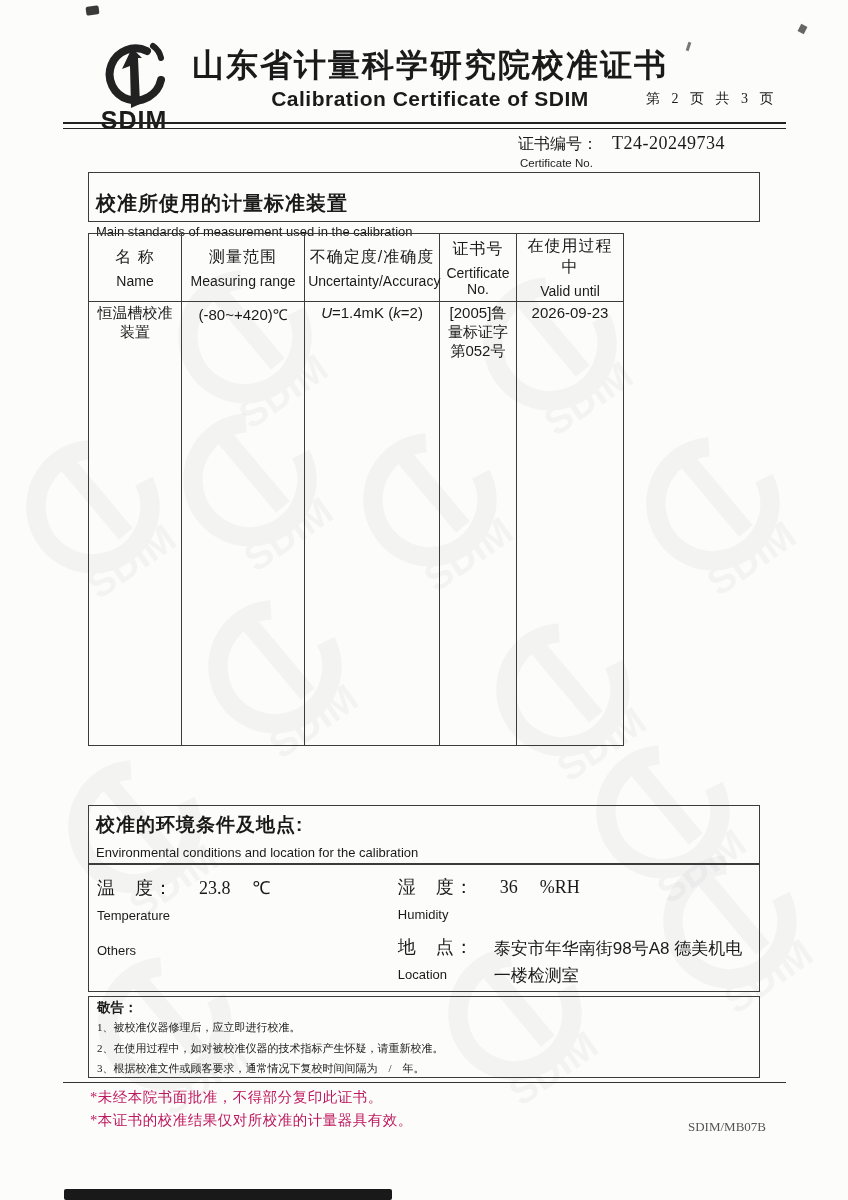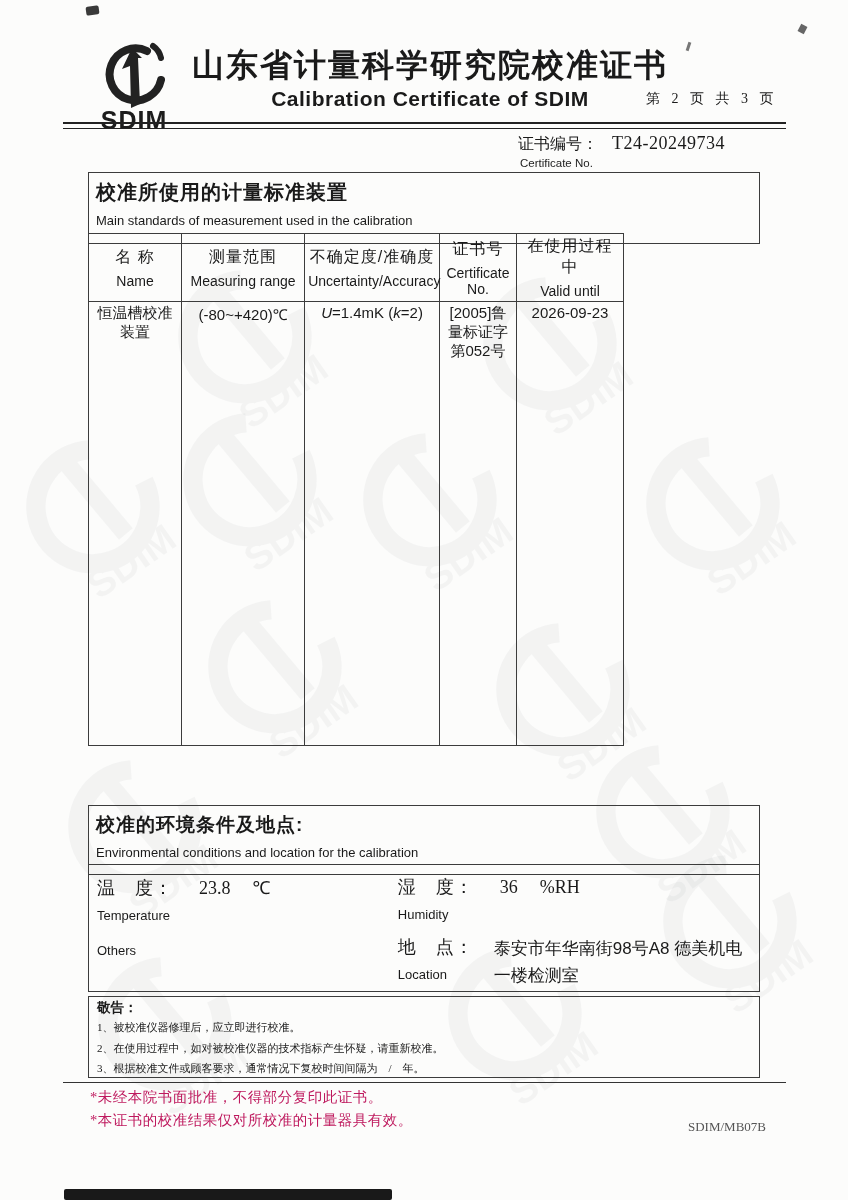--- a/index.html
+++ b/index.html
@@ -17,35 +17,35 @@
   .page-info{position:absolute;left:646px;top:90px;font-size:14px;letter-spacing:4px;white-space:nowrap;}
   .double-line{position:absolute;left:63px;top:122px;width:723px;height:4px;border-top:2.5px solid #222;border-bottom:1.5px solid #222;}
   .cert-line{position:absolute;left:518px;top:133px;font-size:17px;white-space:nowrap;}
   .cert-line .lbl{font-family:"Liberation Sans",sans-serif;font-size:16px;}
   .cert-line .val{margin-left:14px;font-size:18px;letter-spacing:.5px;}
   .cert-en{position:absolute;left:520px;top:157px;font-family:"Liberation Sans",sans-serif;font-size:11.5px;color:#222;}
   
   .box{position:absolute;left:88px;width:672px;border:1.2px solid #3c3c3c;box-sizing:border-box;background:transparent;}
   .sec-title-zh{font-family:"Liberation Sans",sans-serif;font-size:20px;font-weight:600;letter-spacing:1px;}
   .sec-title-en{font-family:"Liberation Sans",sans-serif;font-size:13px;margin-top:7px;}
-  #standards-head{top:172px;height:72px;padding:6px 7px;}
+  #standards-head{top:172px;height:50px;padding:17px 7px;}
   
   .std-table{position:absolute;left:88px;top:233px;width:536px;border-collapse:collapse;table-layout:fixed;}
   .std-table th,.std-table td{border:1.2px solid #3c3c3c;padding:2px 3px;box-sizing:border-box;}
   .std-table th{height:62px;font-weight:normal;text-align:center;vertical-align:middle;}
   .th-zh{font-family:"Liberation Sans",sans-serif;font-size:16px;letter-spacing:1px;}
   .th-en{font-family:"Liberation Sans",sans-serif;font-size:14px;margin-top:5px;}
   .std-table td{height:444px;vertical-align:top;font-size:15px;text-align:center;font-family:"Liberation Sans",sans-serif;}
   .td-name{text-align:left;padding-left:2px;}
   .td-range,.td-unc,.td-valid{font-family:"Liberation Serif",serif;font-size:15.5px;padding-top:4px;}
   .it{font-style:italic;}
   #traceability{top:744px;height:56px;padding:4px 7px;}
   #traceability .sec-title-zh{font-size:19px;}
   #traceability .sec-title-en{font-size:12.5px;margin-top:5px;}
-  #env-title{top:805px;height:70px;padding:6px 7px;}
+  #env-title{top:805px;height:59px;padding:6px 7px;}
   #env-title .sec-title-zh{font-size:19px;}
   #env-values{top:864px;height:128px;padding:6px 8px;}
   .env-grid{display:grid;grid-template-columns:46% 54%;grid-template-rows:60px 60px;}
   .env-item{padding-top:4px;}
   .env-line{font-family:"Liberation Sans",sans-serif;font-size:18px;white-space:nowrap;}
   .env-label{letter-spacing:1px;}
   .env-value{margin-left:26px;font-family:"Liberation Serif",serif;}
   .env-unit{margin-left:22px;font-family:"Liberation Serif",serif;}
   .env-en{font-family:"Liberation Sans",sans-serif;font-size:13px;margin-top:8px;}
   .loc-item{display:flex;}

